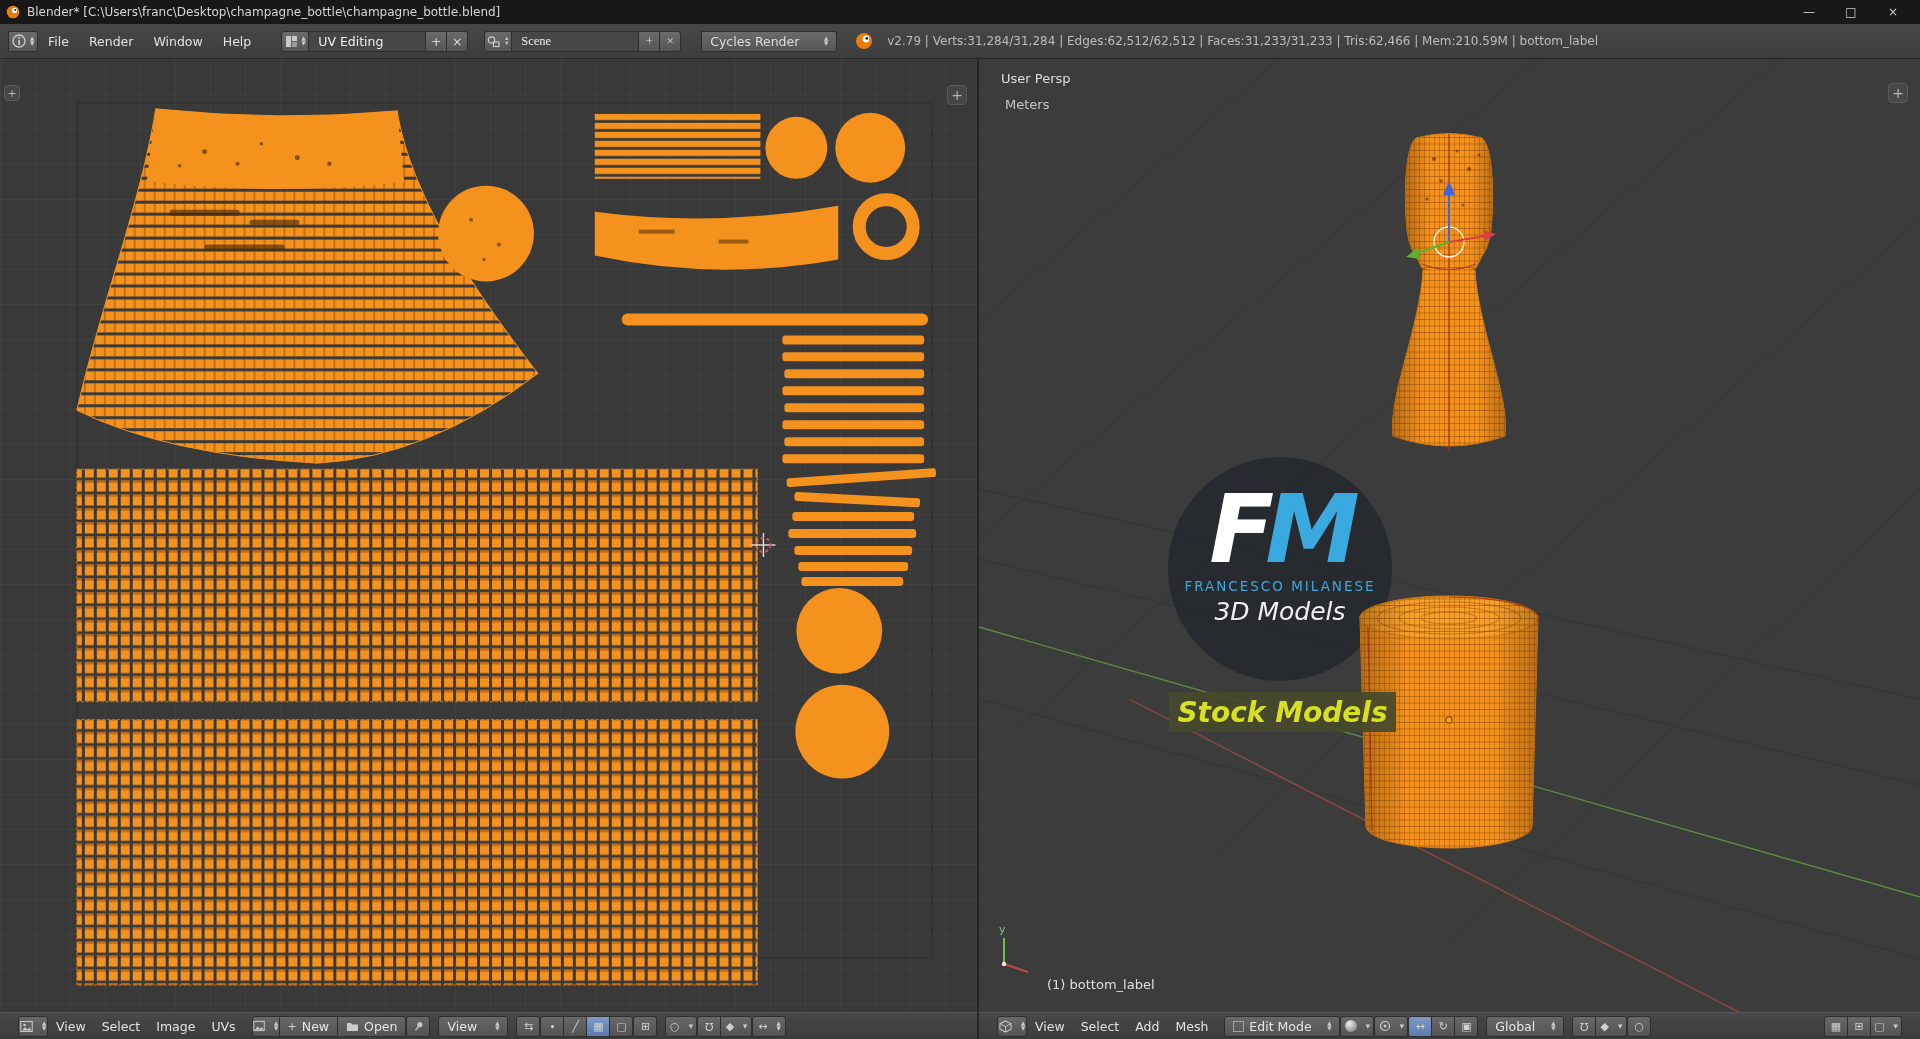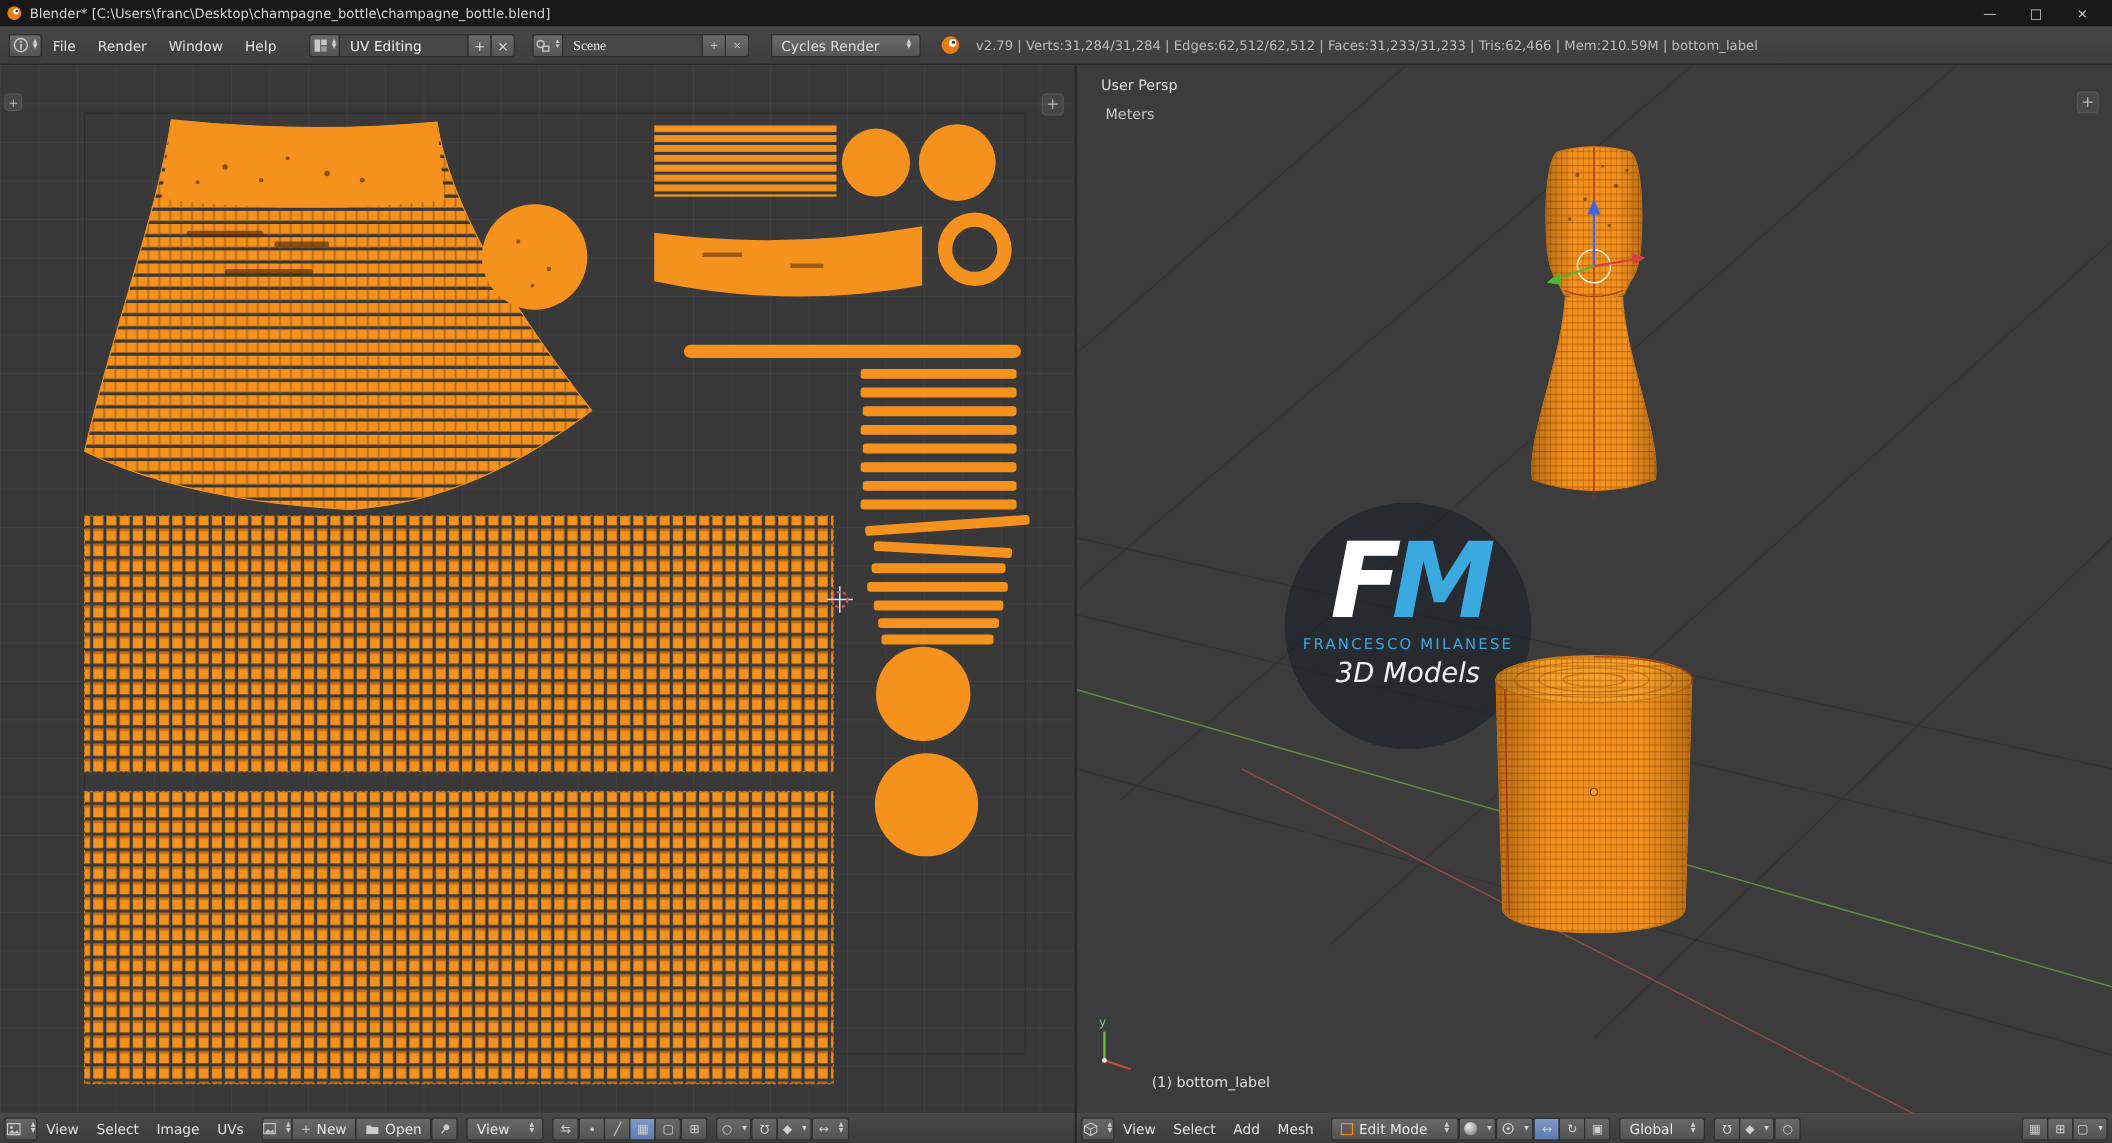--- a/index.html
+++ b/index.html
@@ -37,21 +37,21 @@
   .uv-canvas { position:absolute; left:0; top:0; right:0; bottom:27px; background-color:#393939;
                background-image:linear-gradient(rgba(255,255,255,.035) 1px,transparent 1px),
                                 linear-gradient(90deg,rgba(255,255,255,.035) 1px,transparent 1px);
                background-size:35px 35px; overflow:hidden; }
   .v3d-canvas { position:absolute; left:0; top:0; right:0; bottom:27px; background:#3c3c3c; overflow:hidden; }
   .layer { position:absolute; left:0; top:0; width:100%; height:100%; }
 
   
   .hdr { position:absolute; left:0; bottom:0; right:0; height:27px;
          background:linear-gradient(#484848,#3c3c3c); border-top:1px solid #565656;
-         display:flex; align-items:center; padding:0 4px; font-size:12.5px; overflow:hidden; }
+         display:flex; align-items:center; padding:0 18px; font-size:12.5px; overflow:hidden; }
   .hmenu { padding:0 8px; color:#e2e2e2; }
   .btn { height:21px; border:1px solid #2f2f2f; background:linear-gradient(#686868,#535353);
          border-radius:3px; display:inline-flex; align-items:center; gap:5px; padding:0 8px; color:#e6e6e6; }
   .ibtn { width:24px; padding:0; justify-content:center; font-size:12px; color:#cfcfcf; }
   .grp { display:inline-flex; }
   .grp .btn { border-radius:0; margin-left:-1px; }
   .grp .btn:first-child { border-radius:3px 0 0 3px; margin-left:0; }
   .grp .btn:last-child  { border-radius:0 3px 3px 0; }
   .btn.active { background:linear-gradient(#7e99c6,#5c7bb0); color:#fff; }
   .sep { width:8px; }
@@ -444,20 +444,21 @@
           </g>
 
           <g>
             <line x1="25" y1="905" x2="25" y2="879" stroke="#6fbf4f" stroke-width="2"></line>
             <line x1="25" y1="905" x2="49" y2="913" stroke="#c24b3a" stroke-width="2"></line>
             <circle cx="25" cy="905" r="2.2" fill="#e8e8e8"></circle>
             <text x="20" y="874" font-size="11" fill="#79c879">y</text>
           </g>
         </svg>
 
+        <div class="wm-banner">Stock Models</div>
 
         <div class="v3d-text ovl" style="left:22px; top:12px;">User Persp</div>
         <div class="v3d-text ovl" style="left:26px; top:38px; color:#c8c8c8;">Meters</div>
         <div class="v3d-text ovl" style="left:68px; top:918px;">(1) bottom_label</div>
         <div class="rplus" style="right:12px; top:24px;">+</div>
       </div>
 
       <div class="hdr">
         <div class="btn ibtn" style="width:30px;">
           <svg width="13" height="13" viewBox="0 0 14 14">

